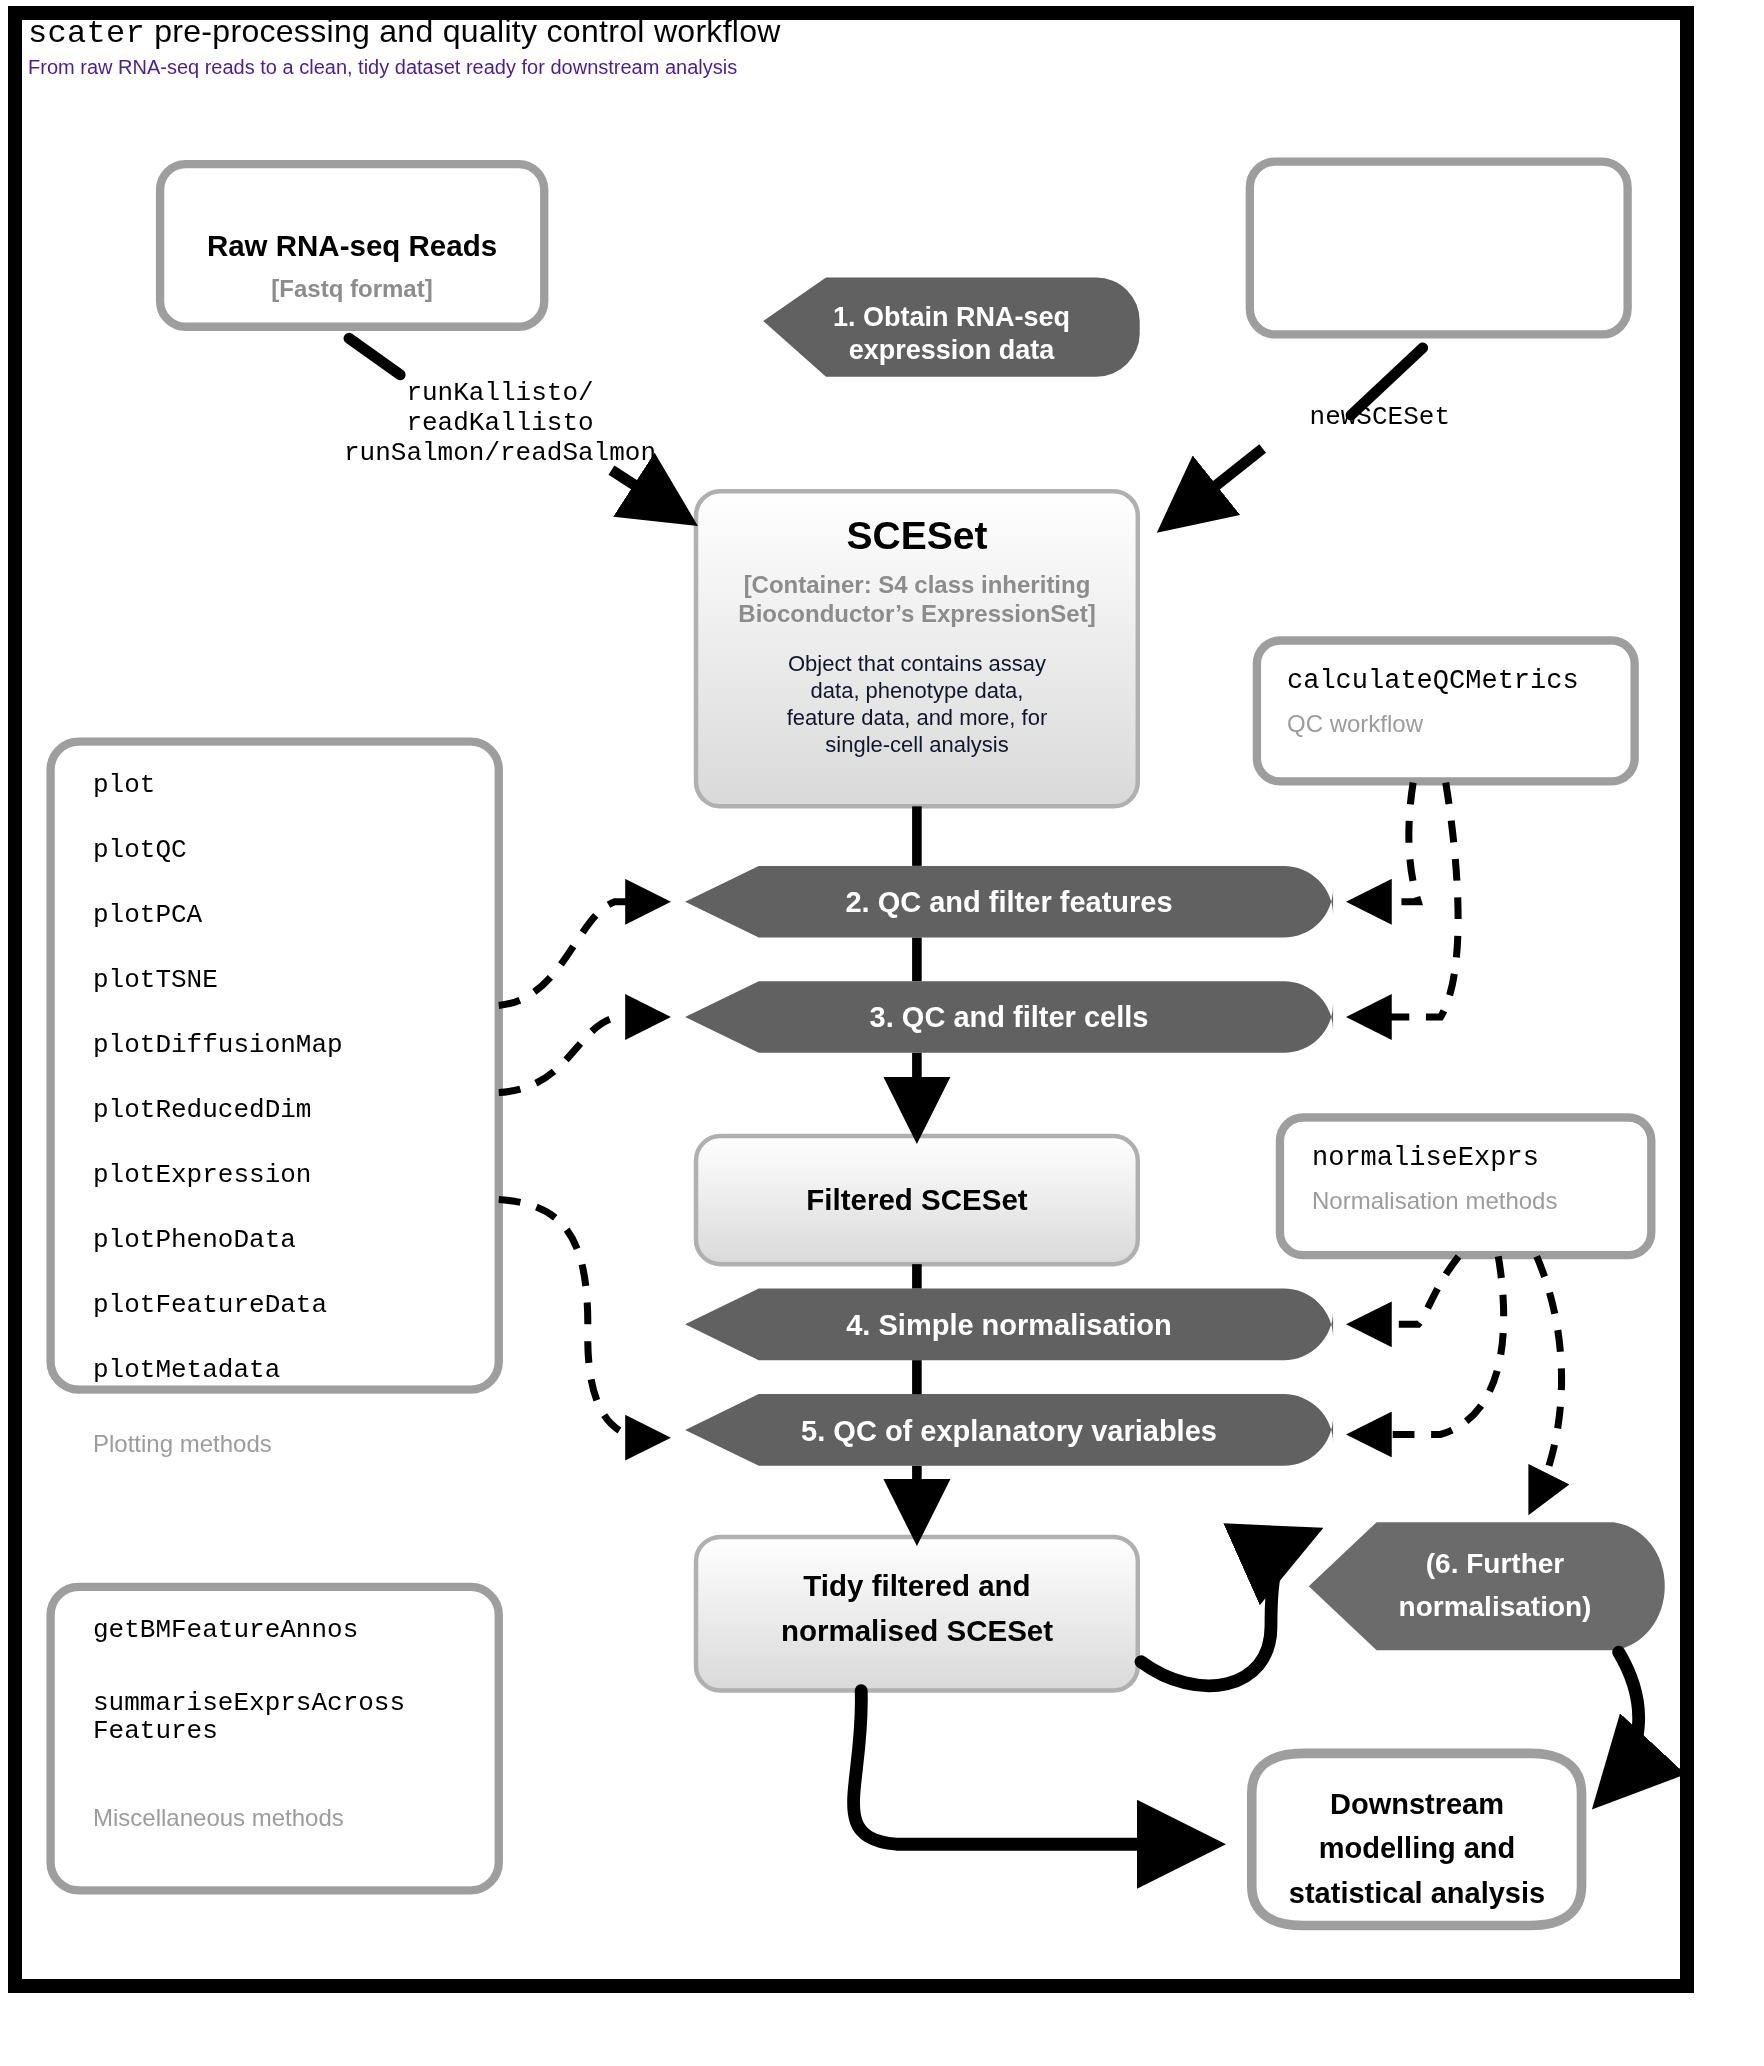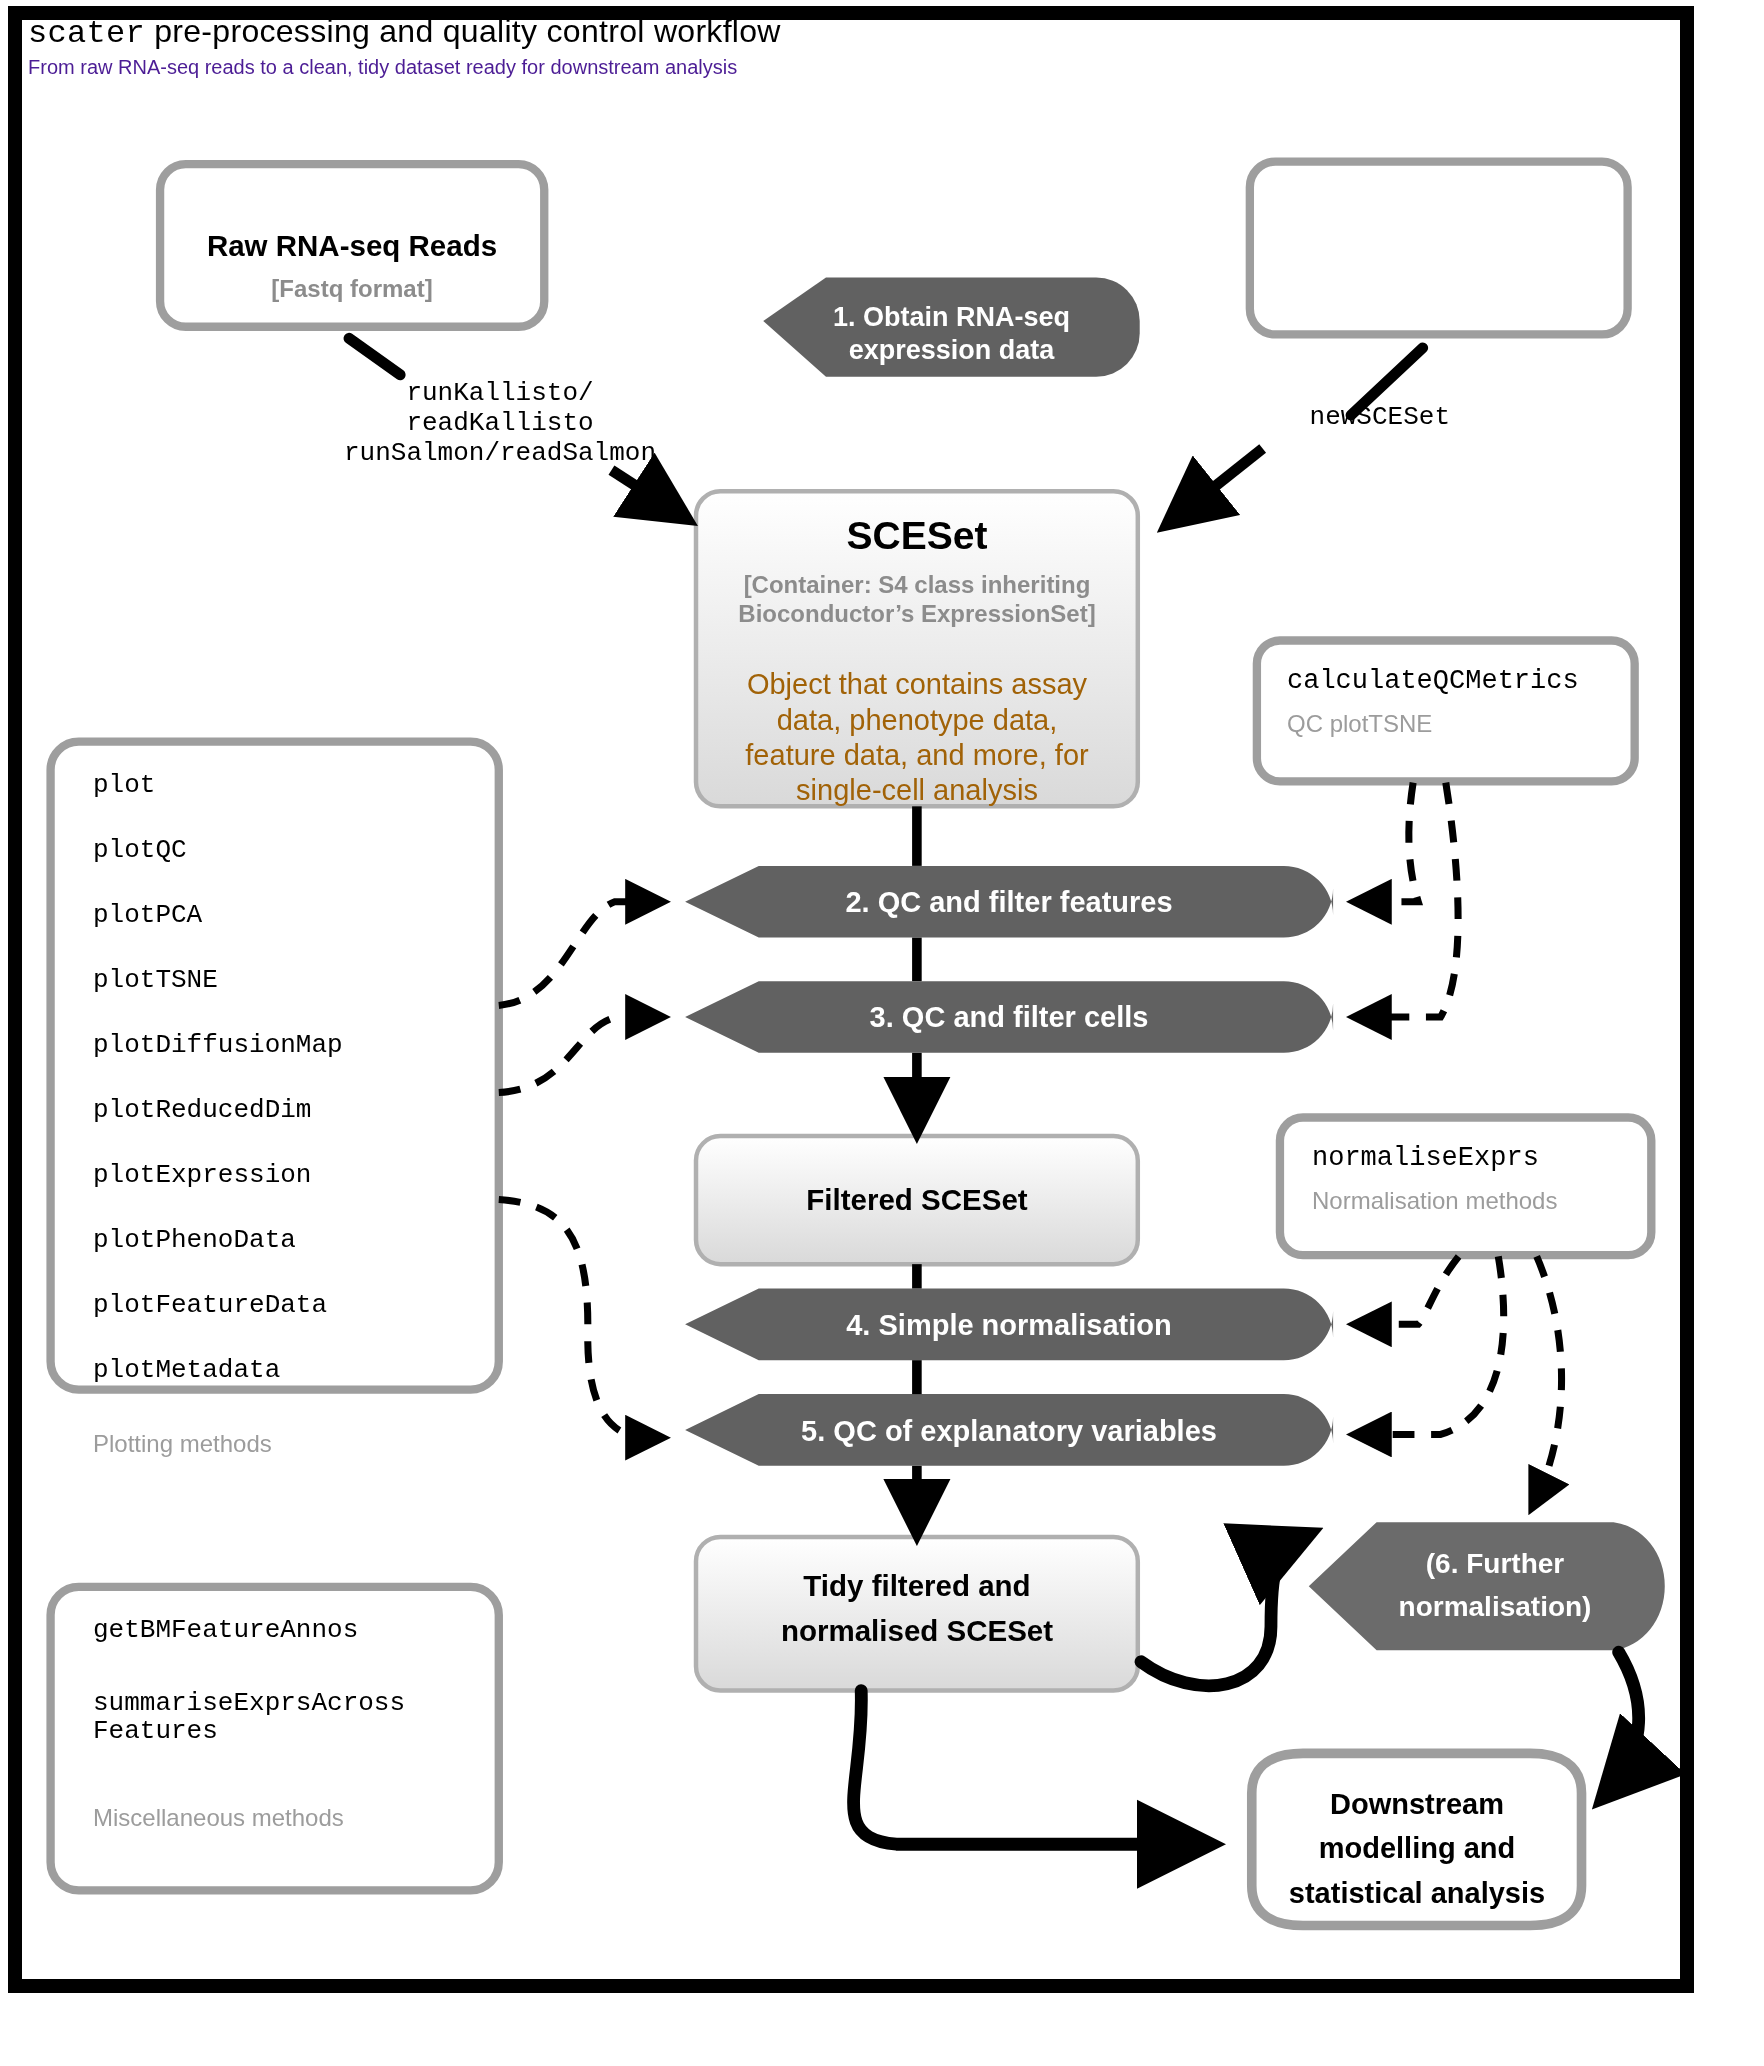--- a/index.html
+++ b/index.html
@@ -138,31 +138,31 @@
   <div class="t edgelbl" style="left:282px;top:378px;width:436px;"><span>runKallisto/
 readKallisto
 runSalmon/readSalmon</span></div>
 
   <div class="t edgelbl" style="left:1162px;top:402px;width:288px;text-align:right;"><span>newSCESet</span></div>
 
   <div class="t boxtxt" style="left:696px;top:512px;width:442px;">
     <div class="bold" style="font-size:39px;">SCESet</div>
     <div class="muted" style="font-size:24px;margin-top:10.2px;">[Container: S4 class inheriting</div>
     <div class="muted" style="font-size:24px;">Bioconductor’s ExpressionSet]</div>
-    <div style="font-size:29px;color:#a16207;margin-top:39px;line-height:1.22;">
+    <div style="font-size:22px;color:#0f172a;margin-top:23px;line-height:1.22;">
       <div>Object that contains assay</div>
       <div>data, phenotype data,</div>
       <div>feature data, and more, for</div>
       <div>single-cell analysis</div>
     </div>
   </div>
 
   <div class="t" style="left:1287px;top:666px;width:333px;">
     <div class="mono" style="font-size:27px;">calculateQCMetrics</div>
-    <div class="monomuted" style="font-size:24px;margin-top:14px;">QC plotTSNE</div>
+    <div class="monomuted" style="font-size:24px;margin-top:14px;">QC workflow</div>
   </div>
 
   <div class="t" style="left:93px;top:772px;width:397px;">
     <div class="methlist">
       <div style="margin-bottom:39px;">plot</div>
       <div style="margin-bottom:39px;">plotQC</div>
       <div style="margin-bottom:39px;">plotPCA</div>
       <div style="margin-bottom:39px;">plotTSNE</div>
       <div style="margin-bottom:39px;">plotDiffusionMap</div>
       <div style="margin-bottom:39px;">plotReducedDim</div>

